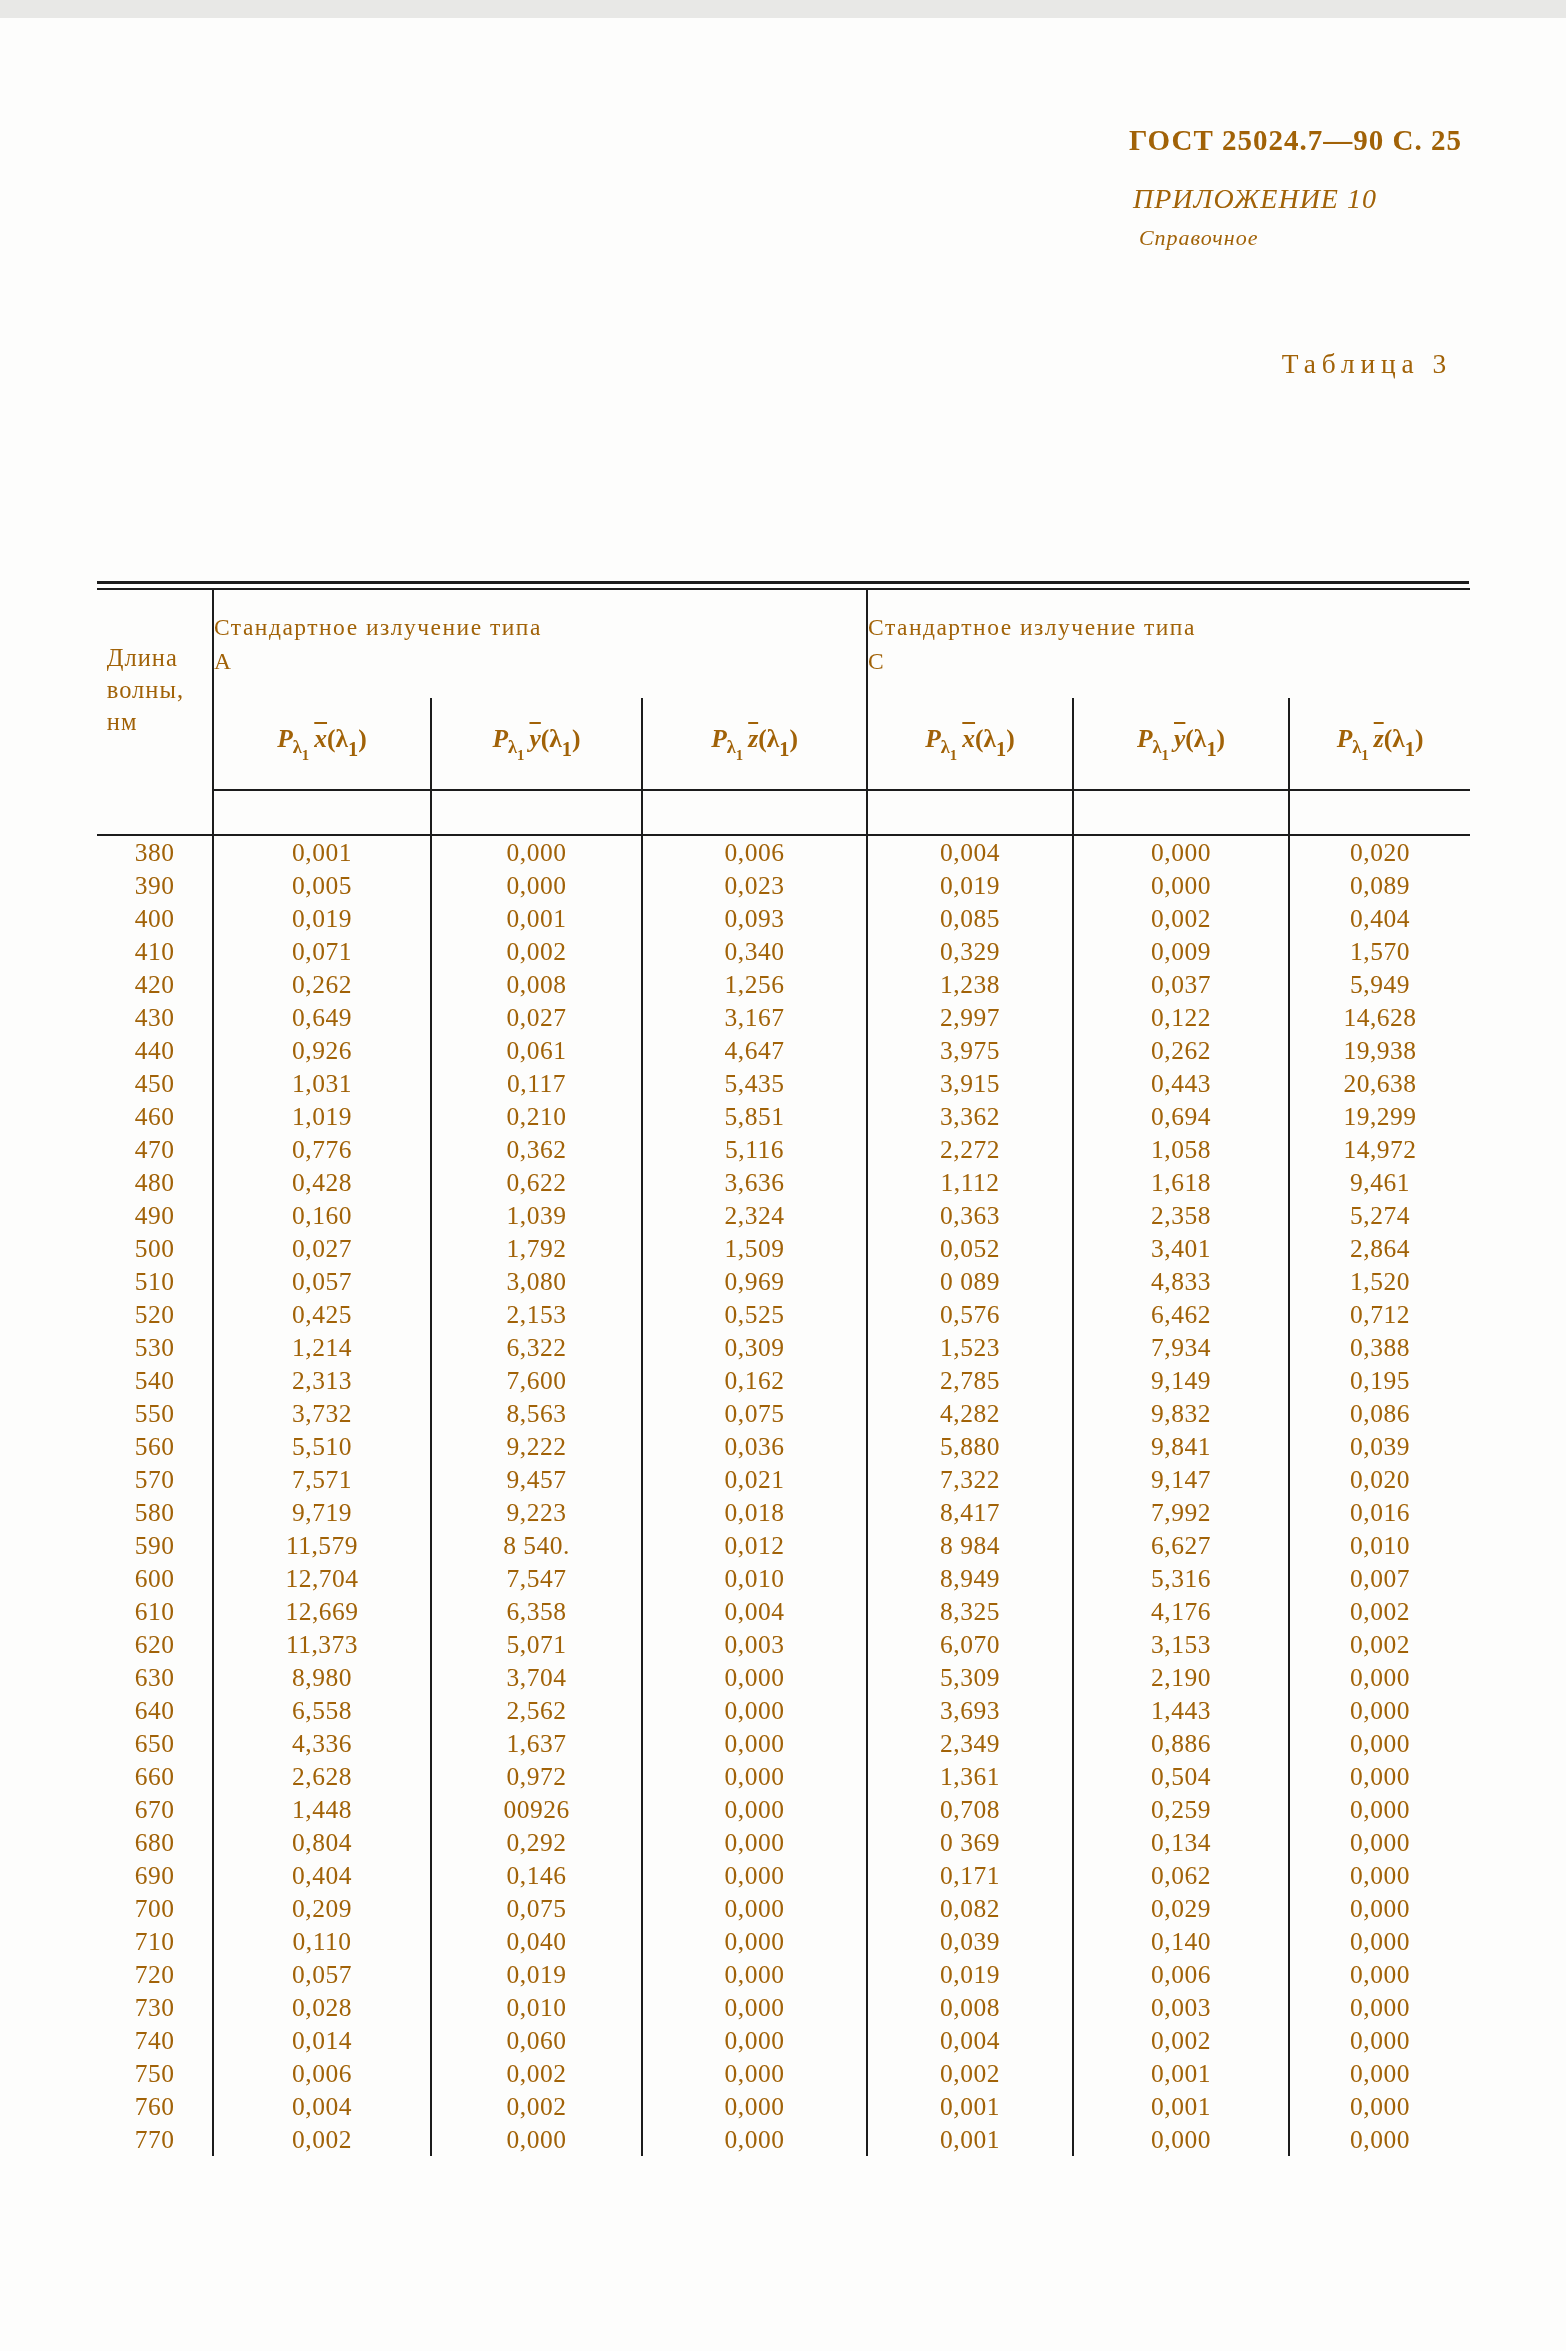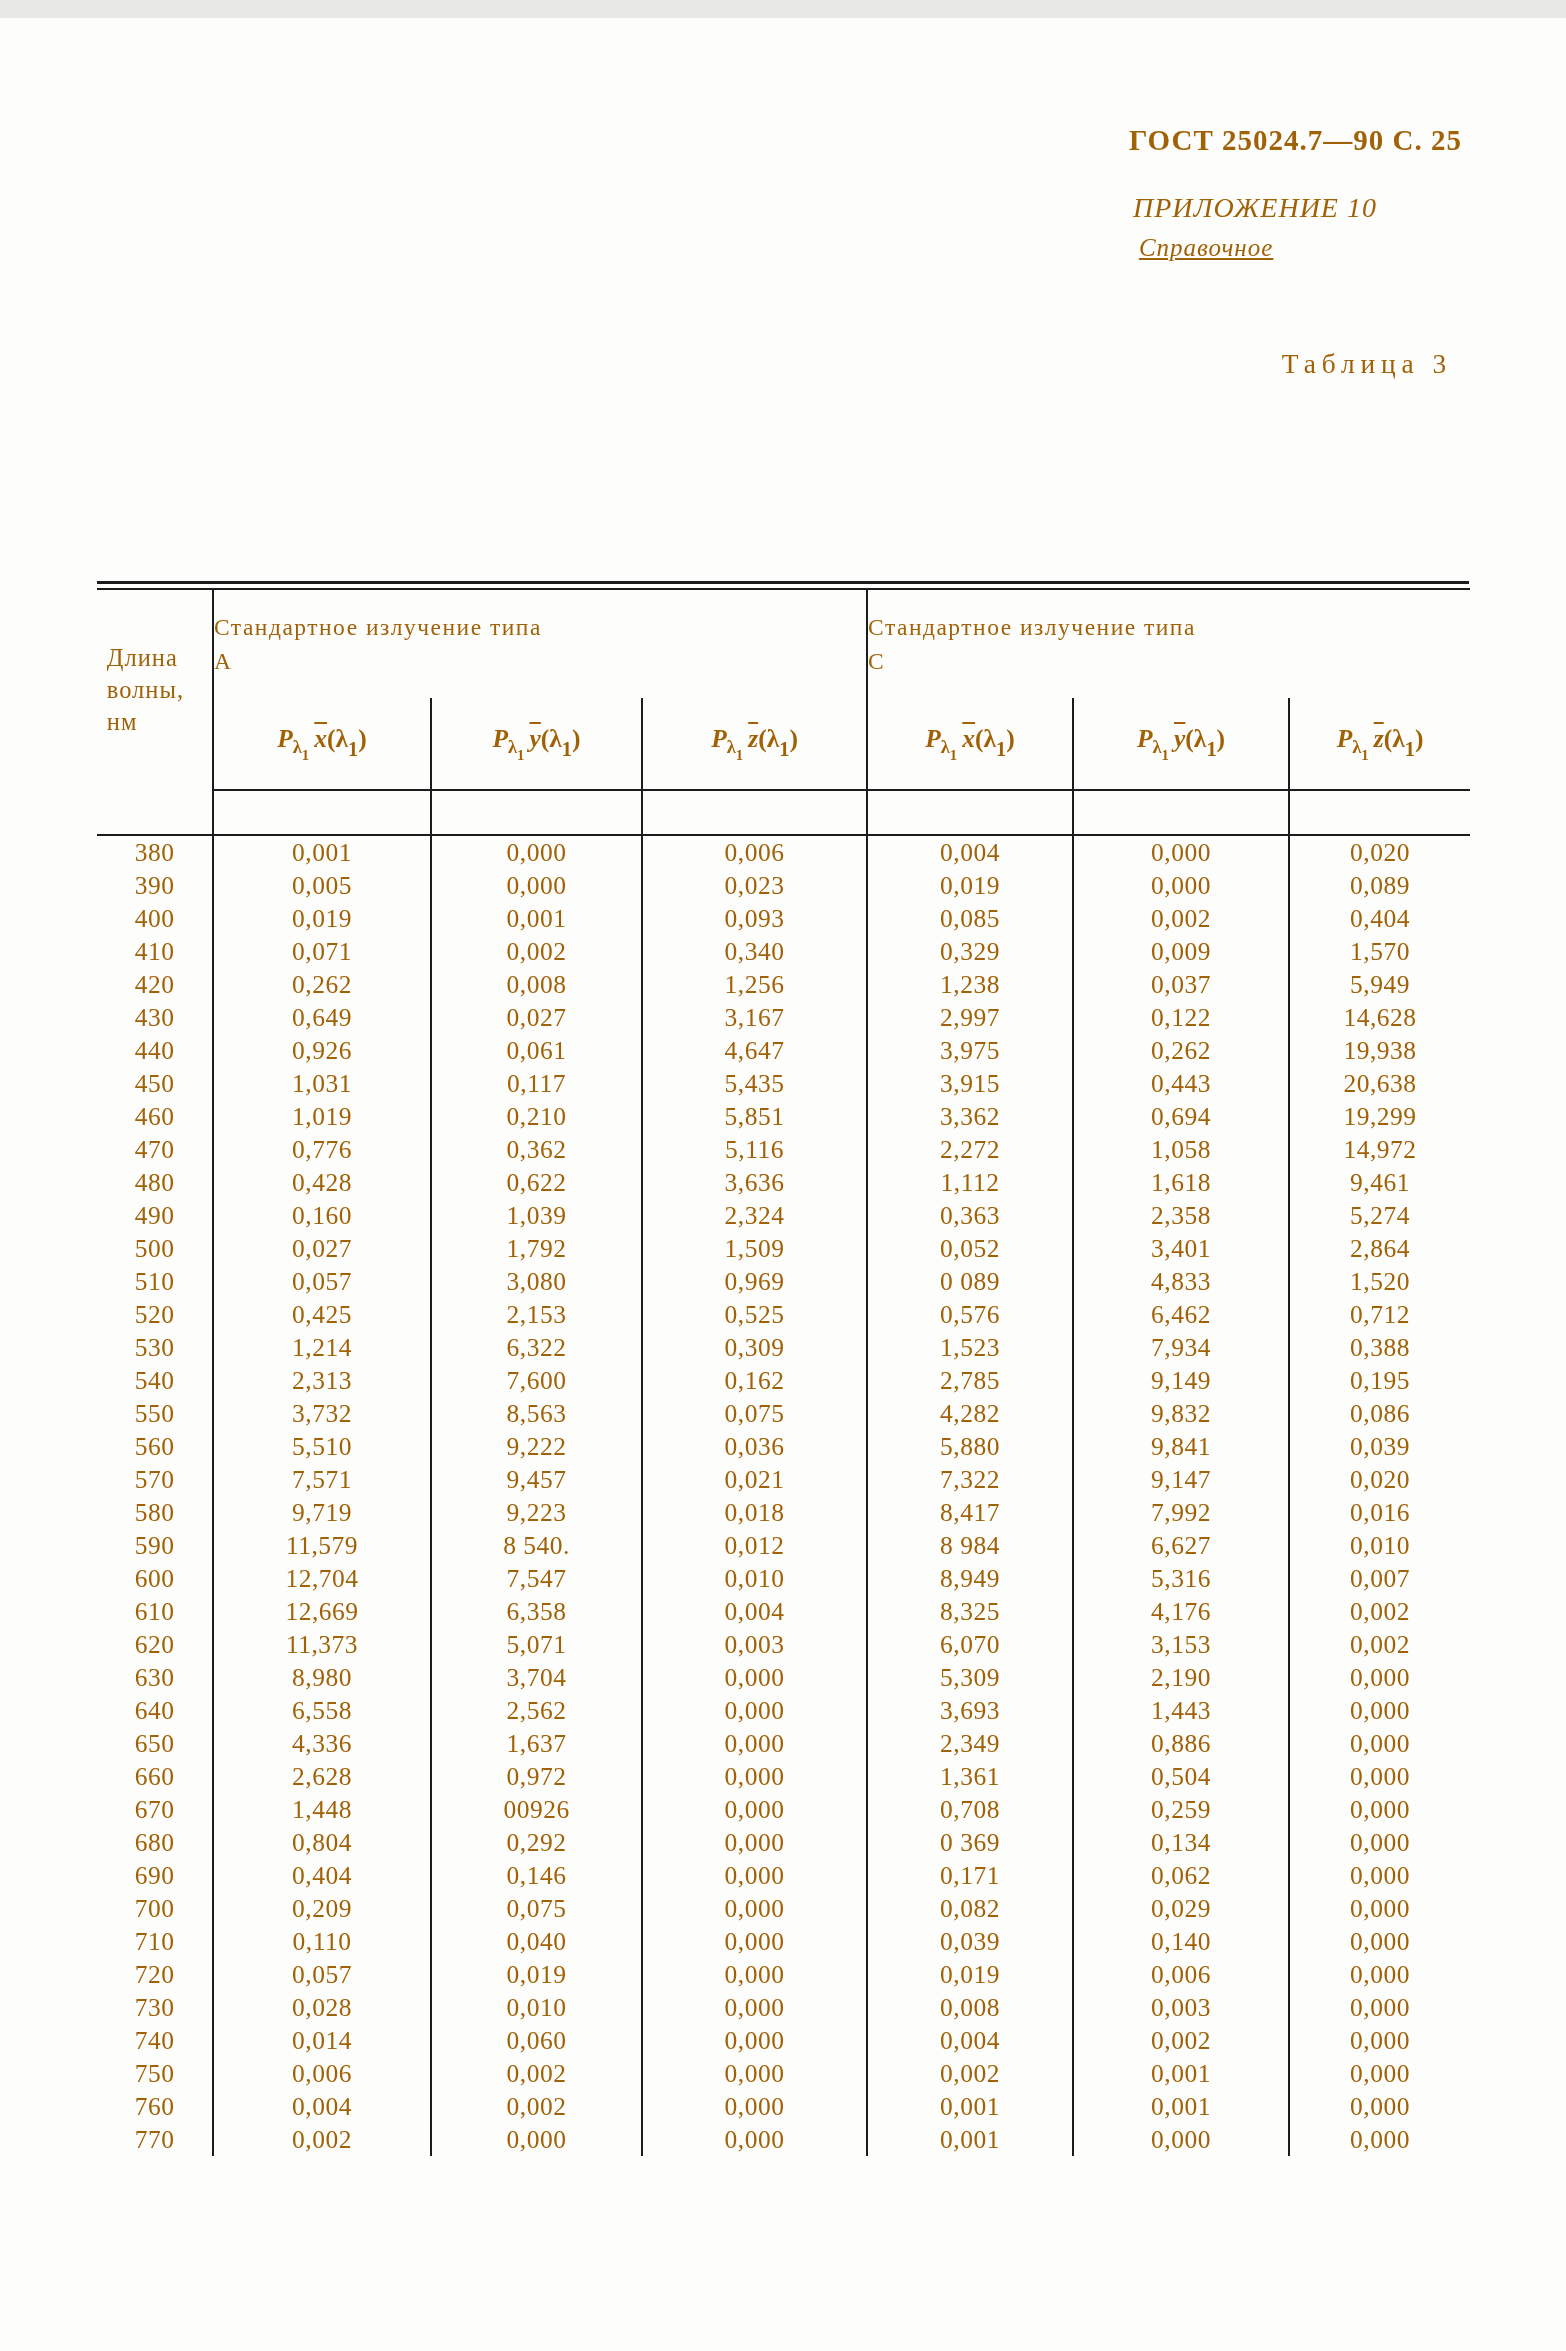--- a/index.html
+++ b/index.html
@@ -21,33 +21,32 @@
     position: absolute;
     top: 106px;
     right: 104px;
     font-size: 29px;
     font-weight: bold;
     letter-spacing: 1px;
     white-space: nowrap;
   }
   .annex {
     position: absolute;
-    top: 174px;
+    top: 165px;
     left: 1133px;
     font-size: 28px;
     font-style: italic;
     letter-spacing: 1px;
   }
   .annex .annex-sub {
     display: block;
     margin-top: 9.8px;
     margin-left: 5.9px;
-    font-size: 25px;
+    font-size: 22px;
     letter-spacing: 1px;
-    text-decoration: underline;
   }
   .doc-title {
     position: absolute;
     top: 292px;
     left: 97px;
     width: 1372px;
     text-align: center;
     font-size: 29px;
     font-weight: bold;
     letter-spacing: 2.9px;

